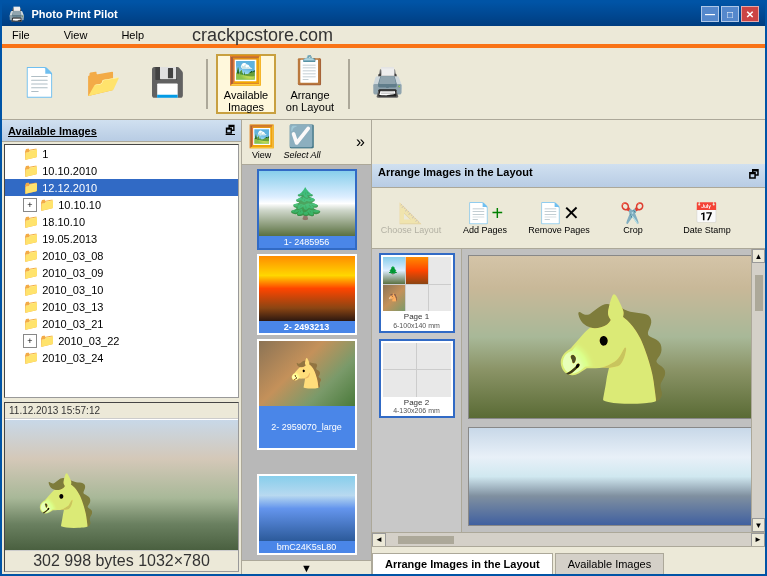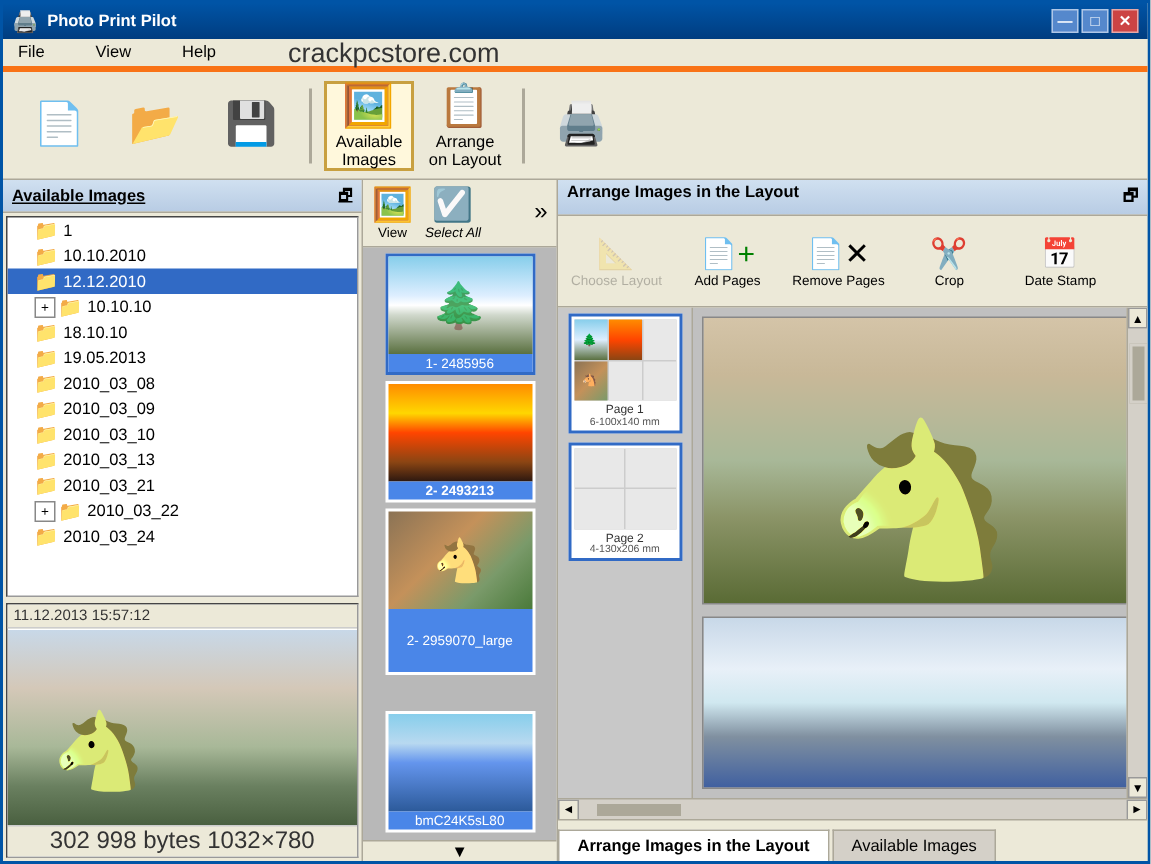--- a/index.html
+++ b/index.html
@@ -44,21 +44,21 @@
     .tree-expand { width: 14px; height: 14px; border: 1px solid #888; background: white; display: inline-flex; align-items: center; justify-content: center; font-size: 9px; cursor: pointer; margin-right: 2px; flex-shrink: 0; }
     .tree-folder { margin-right: 3px; font-size: 13px; }
 
     
     .preview-area { background: white; border: 1px inset #999; margin: 2px; height: 170px; position: relative; overflow: hidden; display: flex; flex-direction: column; }
     .preview-timestamp { padding: 2px 4px; font-size: 10px; color: #333; background: #ece9d8; border-bottom: 1px solid #ccc; }
     .preview-image { flex: 1; display: flex; align-items: center; justify-content: center; overflow: hidden; }
     .preview-info { padding: 1px 4px; font-size: 16px; color: #333; background: #ece9d8; border-top: 1px solid #ccc; text-align: center; }
 
     
-    .right-panel { flex: 1; display: flex; flex-direction: column; background: #ece9d8; }
+    .right-panel { flex: 1; display: flex; flex-direction: column; background: #ece9d8; margin-top: 44px; }
     .right-panel-header { background: linear-gradient(to bottom, #d0e0f0, #b8cce4); padding: 2px 6px; font-weight: bold; border-bottom: 1px solid #aca899; display: flex; justify-content: space-between; }
 
     
     .arrange-toolbar { display: flex; align-items: center; padding: 4px; gap: 4px; border-bottom: 1px solid #aca899; }
     .arrange-btn { display: flex; flex-direction: column; align-items: center; justify-content: center; width: 70px; height: 52px; cursor: pointer; font-size: 9px; background: #ece9d8; border: 1px solid transparent; }
     .arrange-btn.disabled { opacity: 0.5; cursor: default; }
 
     
     .arrange-content { flex: 1; display: flex; overflow: hidden; }
 

